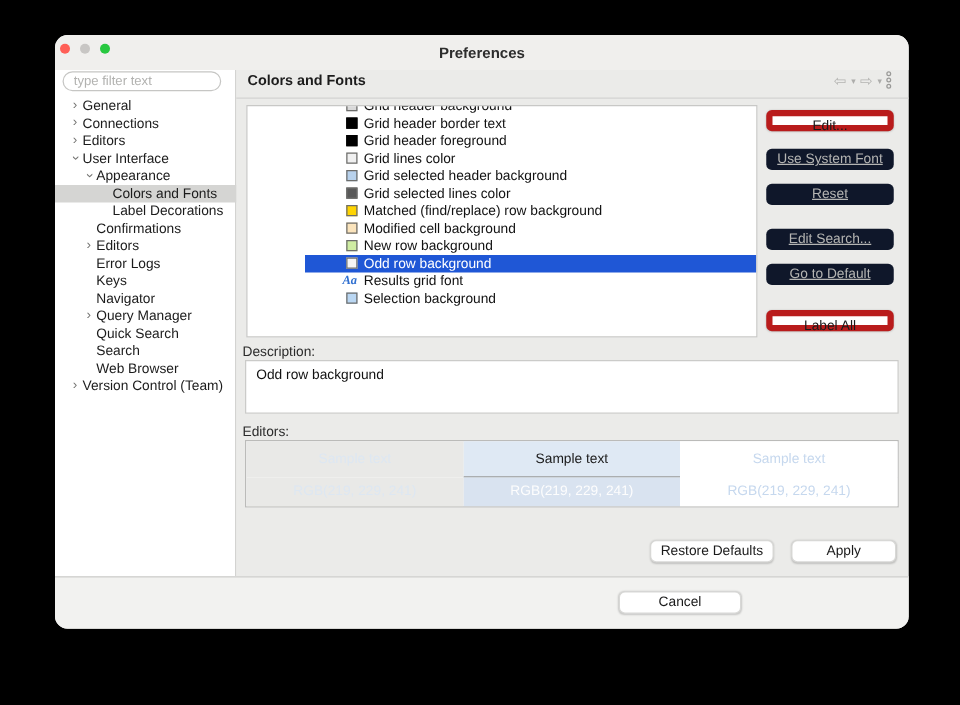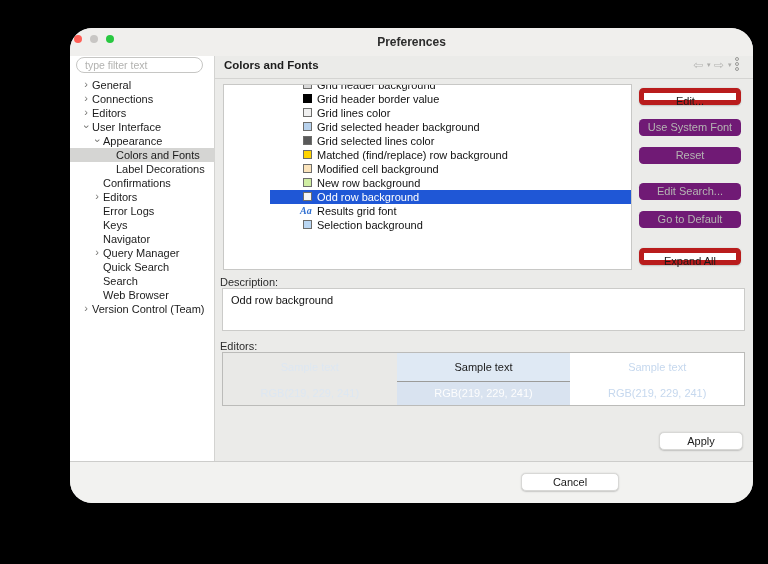--- a/index.html
+++ b/index.html
@@ -1,19 +1,19 @@
 <!DOCTYPE html>
 <html><head>
 <meta charset="utf-8">
 <style>
   html,body{margin:0;padding:0;background:#000;width:768px;height:564px;overflow:hidden;
     font-family:"Liberation Sans","DejaVu Sans",sans-serif;-webkit-font-smoothing:antialiased;}
   *{box-sizing:border-box;}
   .window{position:absolute;left:44px;top:28px;width:683px;height:475px;background:#ebebe9;
-    border-radius:22px;overflow:hidden;box-shadow:0 12px 40px rgba(0,0,0,.55);margin-left:26px;}
+    border-radius:10px;overflow:hidden;box-shadow:0 12px 40px rgba(0,0,0,.55);}
   
   .titlebar{position:absolute;left:0;top:0;width:100%;height:28px;background:#f0efed;}
   .title{position:absolute;left:0;right:0;top:7px;text-align:center;font-size:12px;font-weight:bold;color:#2d2d2d;}
   .light{position:absolute;top:7px;width:8px;height:8px;border-radius:50%;}
   
   .sidebar{position:absolute;left:0;top:28px;width:145px;height:405px;background:#fff;border-right:1px solid #d3d3d1;}
   .filter{position:absolute;left:6px;top:1px;width:127px;height:16px;border:1px solid #c6c6c4;border-radius:8px;
     background:#fff;font-size:10.5px;color:#444;padding:0 8px;outline:none;
     font-family:"Liberation Sans","DejaVu Sans",sans-serif;}
   .filter::placeholder{color:#b2b2b0;}
@@ -38,21 +38,21 @@
   .lrow{position:relative;height:14px;line-height:14px;font-size:11px;color:#111;white-space:nowrap;}
   .lrow.sel{background:#1f57d6;color:#fff;}
   .swatch{position:absolute;left:33px;top:2px;width:9px;height:9px;border:1px solid #6d6d6b;}
   .fonticon{position:absolute;left:30px;top:0;font-size:10px;font-style:italic;font-weight:bold;
     color:#2f6fd0;font-family:"Liberation Serif","DejaVu Serif",serif;}
   .llabel{position:absolute;left:47px;top:0;}
   
   .abtn{position:absolute;left:569px;width:102px;height:17px;border-radius:4.5px;font-size:11px;
     text-align:center;line-height:16px;}
   .abtn.on{background:#fff;border:5px solid #b91c1c;box-shadow:0 .5px 1.5px rgba(0,0,0,.18);color:#1a1a1a;}
-  .abtn.off{background:#701a75;color:#b5b5b3;}
+  .abtn.off{background:#0f172a;color:#b5b5b3;text-decoration:underline;}
   
   .seclabel{position:absolute;left:150px;font-size:11px;color:#2b2b2b;}
   .descbox{position:absolute;left:152px;top:260px;width:523px;height:43px;background:#fff;border:1px solid #cbcbc9;
     font-size:11px;color:#111;padding:5px 8px;}
   .prevbox{position:absolute;left:152px;top:324px;width:523px;height:54px;border:1px solid #bbbbb9;
     background:#fff;display:flex;}
   .pcol{flex:1;position:relative;font-size:11px;}
   .pcell{height:29px;line-height:28px;text-align:center;}
   .pcell2{height:23px;line-height:23px;text-align:center;}
   
@@ -153,21 +153,25 @@
   <div class="hsep"></div>
 
   <div class="listpanel">
     <div class="lrows" id="colorlist">
         <div class="lrow">
           <span class="swatch" style="background: rgb(217, 217, 217);"></span>
           <span class="llabel">Grid header background</span>
         </div>
         <div class="lrow">
           <span class="swatch" style="background: rgb(0, 0, 0); border-color: rgb(0, 0, 0);"></span>
-          <span class="llabel">Grid header border value</span>
+          <span class="llabel">Grid header border text</span>
+        </div>
+        <div class="lrow">
+          <span class="swatch" style="background: rgb(0, 0, 0); border-color: rgb(0, 0, 0);"></span>
+          <span class="llabel">Grid header foreground</span>
         </div>
         <div class="lrow">
           <span class="swatch" style="background: rgb(240, 240, 240);"></span>
           <span class="llabel">Grid lines color</span>
         </div>
         <div class="lrow">
           <span class="swatch" style="background: rgb(183, 209, 236);"></span>
           <span class="llabel">Grid selected header background</span>
         </div>
         <div class="lrow">
@@ -200,21 +204,21 @@
         </div>
       </div>
   </div>
 
   <div id="actionbtns">
       <div class="abtn on" style="top: 60px;">Edit...</div>
       <div class="abtn off" style="top: 91px;">Use System Font</div>
       <div class="abtn off" style="top: 119px;">Reset</div>
       <div class="abtn off" style="top: 155px;">Edit Search...</div>
       <div class="abtn off" style="top: 183px;">Go to Default</div>
-      <div class="abtn on" style="top: 220px;">Expand All</div>
+      <div class="abtn on" style="top: 220px;">Label All</div>
     </div>
 
   <div class="seclabel" style="top:248px;">Description:</div>
   <div class="descbox">Odd row background</div>
 
   <div class="seclabel" style="top:312px;">Editors:</div>
   <div class="prevbox" id="previewbox">
       <div class="pcol">
         <div class="pcell" style="background: rgb(233, 233, 231); color: rgb(221, 231, 242);">Sample text</div>
         <div class="pcell2" style="background: rgb(233, 233, 231); color: rgb(221, 231, 242);">RGB(219, 229, 241)</div>
@@ -222,18 +226,19 @@
       <div class="pcol">
         <div class="pcell" style="background: rgb(223, 233, 244); color: rgb(26, 26, 26); border-bottom: 1px solid rgb(155, 155, 153);">Sample text</div>
         <div class="pcell2" style="background: rgb(217, 227, 240); color: rgb(253, 253, 253);">RGB(219, 229, 241)</div>
       </div>
       <div class="pcol">
         <div class="pcell" style="background: rgb(255, 255, 255); color: rgb(198, 216, 238);">Sample text</div>
         <div class="pcell2" style="background: rgb(255, 255, 255); color: rgb(198, 216, 238);">RGB(219, 229, 241)</div>
       </div>
     </div>
 
+  <div class="fbtn" style="left:476px;top:404px;width:99px;">Restore Defaults</div>
   <div class="fbtn" style="left:589px;top:404px;width:84px;">Apply</div>
 
   <div class="bottombar"></div>
   <div class="fbtn" style="left:451px;top:445px;width:98px;">Cancel</div>
 
 </div>
 
 </body></html>

